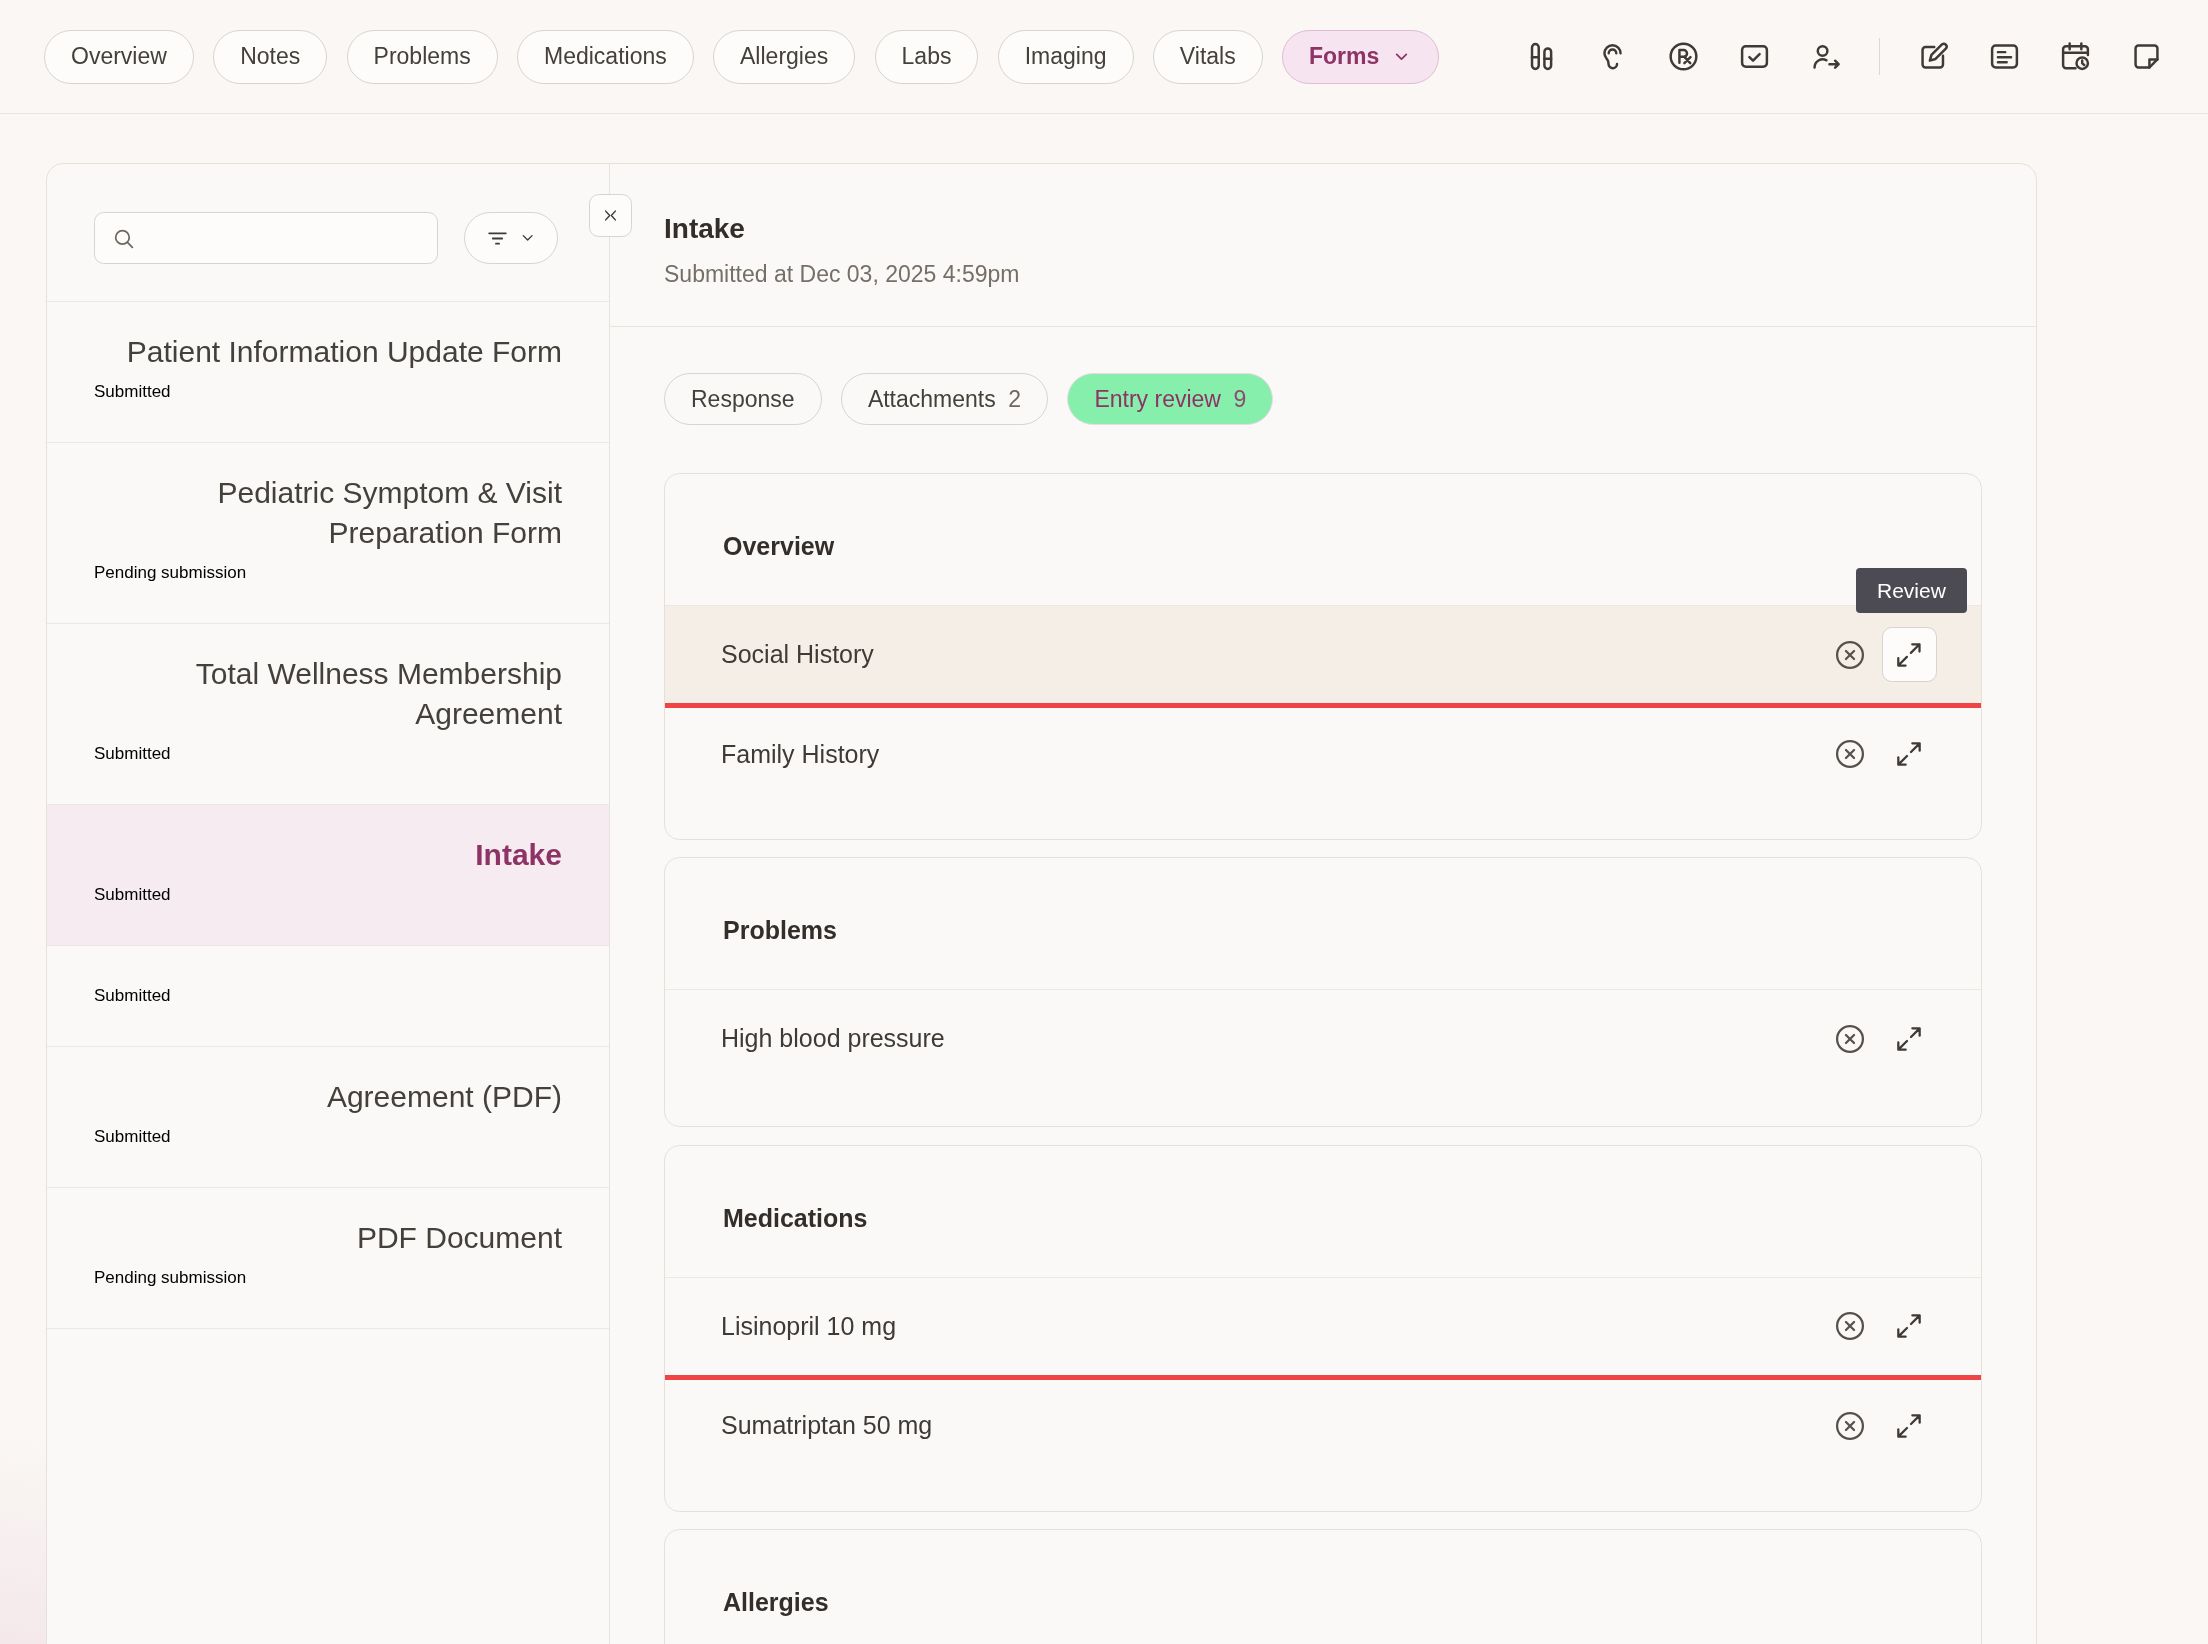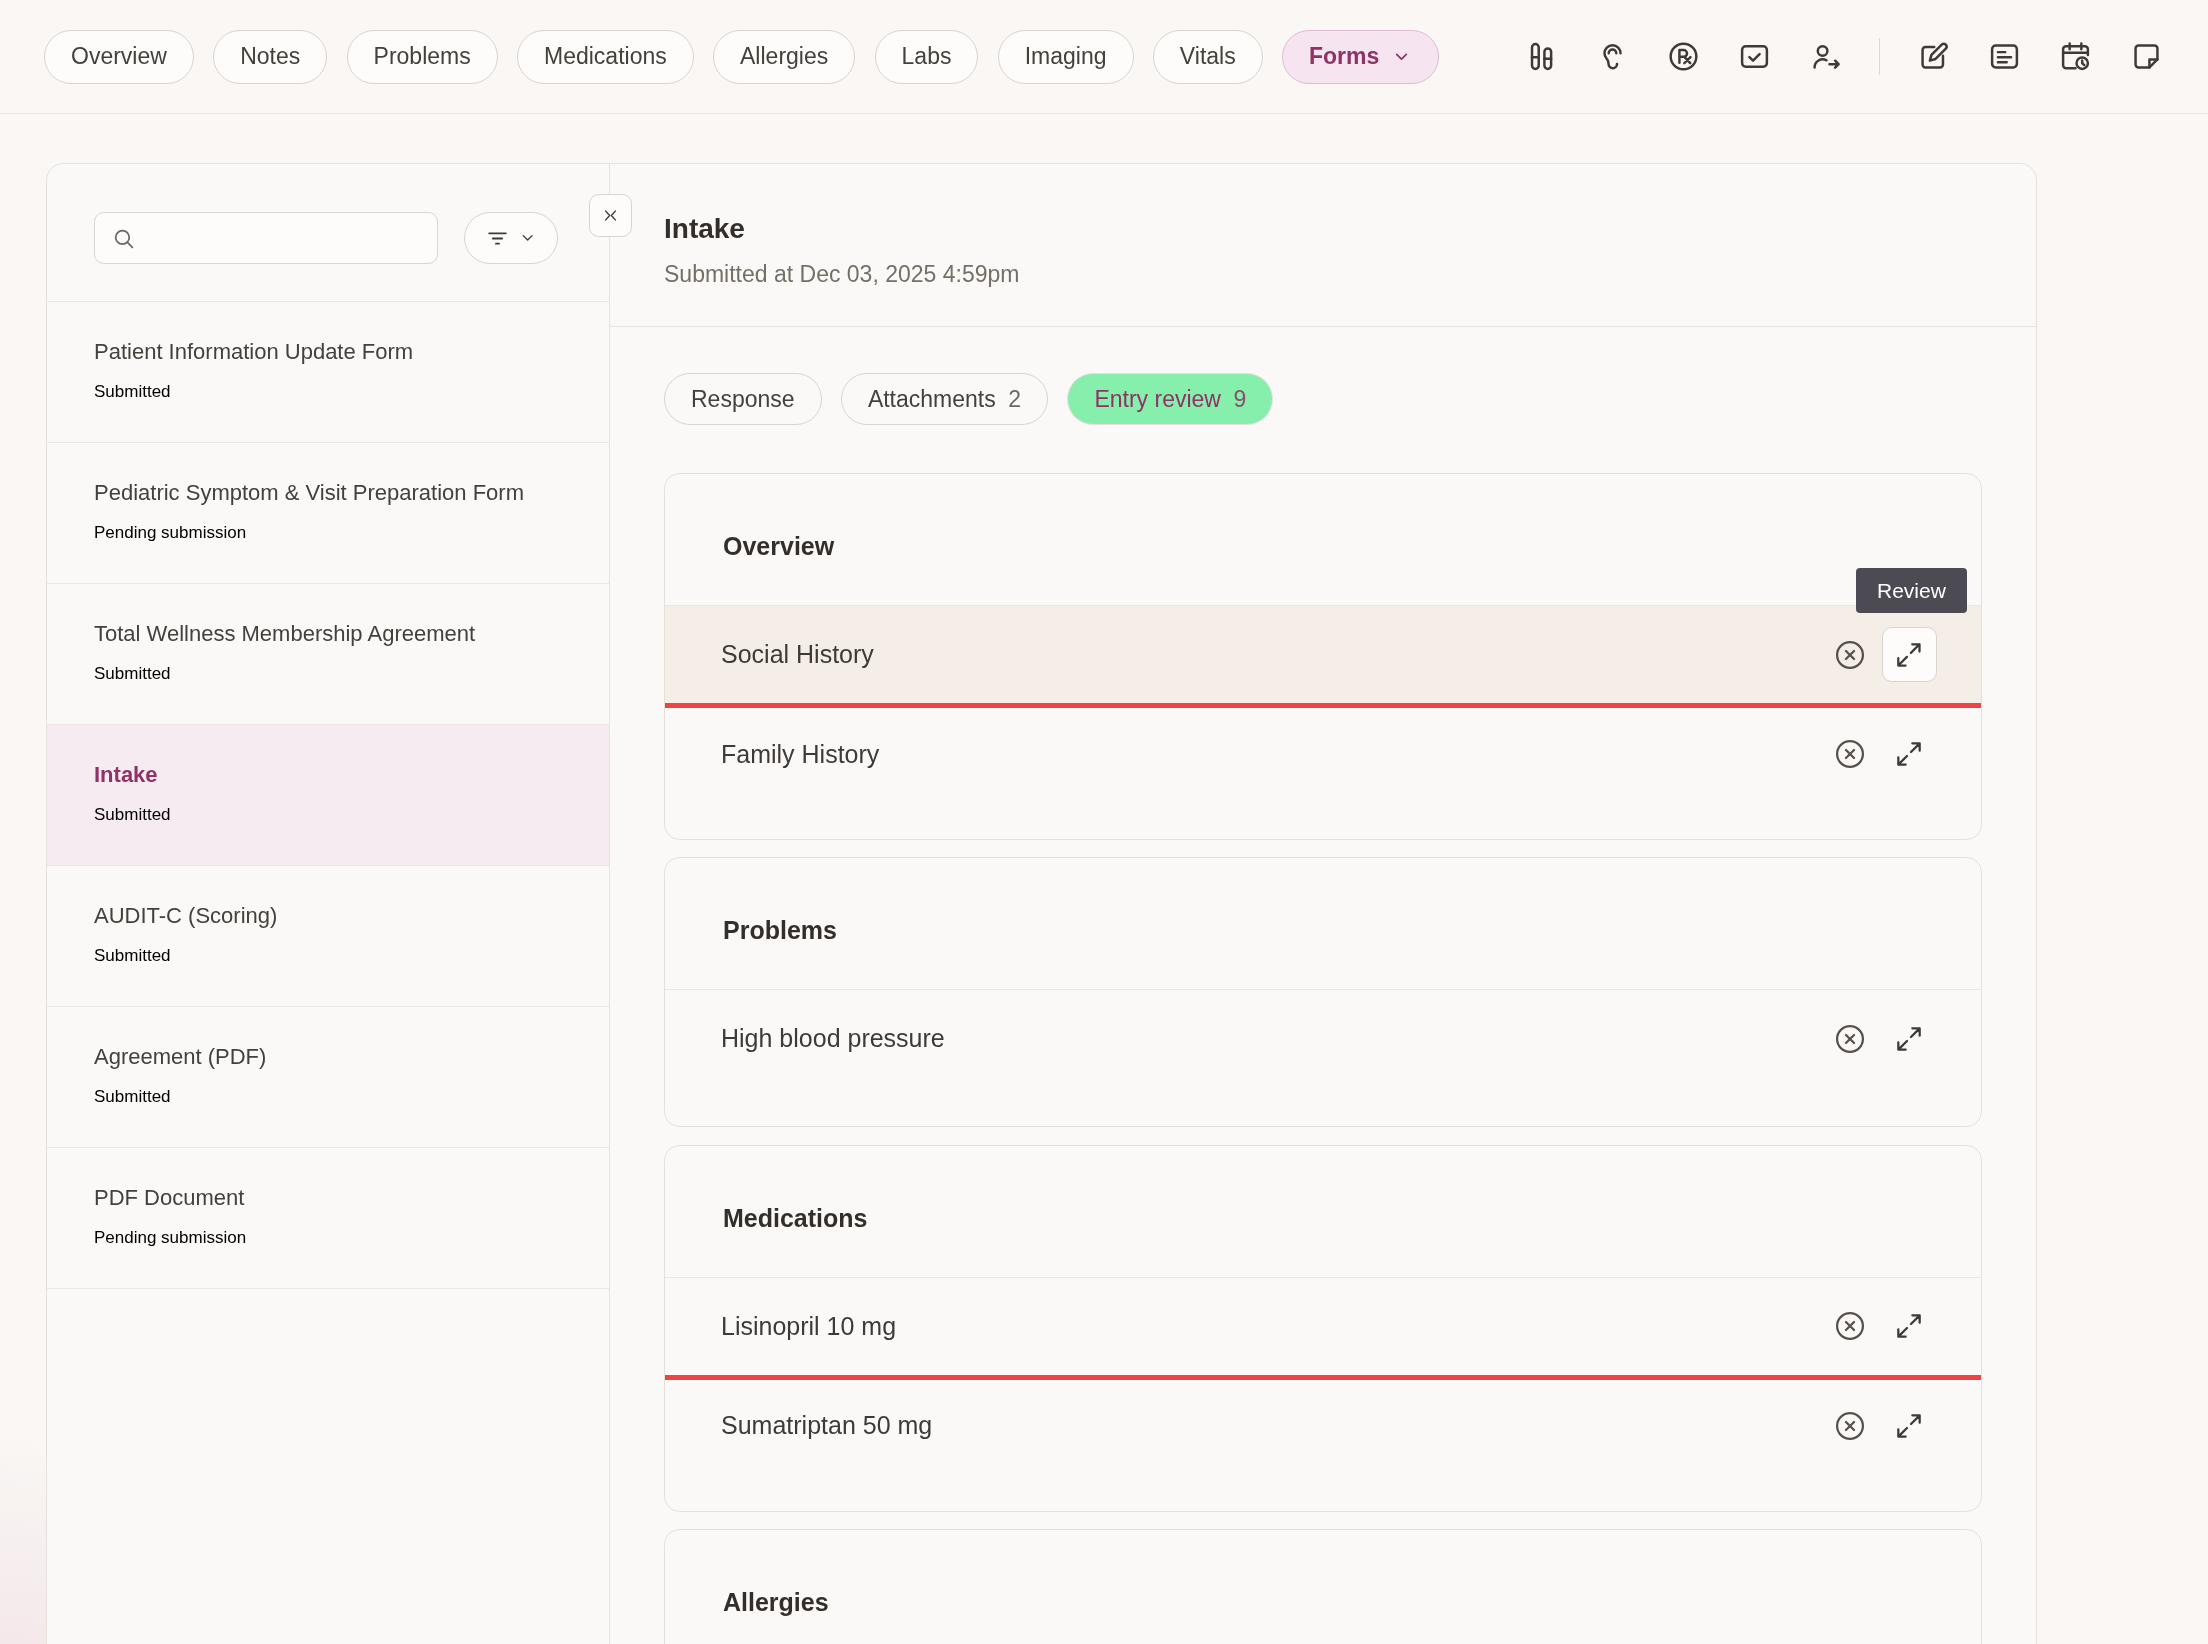--- a/index.html
+++ b/index.html
@@ -40,21 +40,21 @@
   .search .sicon svg { width:100%; height:100%; }
   .filter-btn { display:flex; align-items:center; gap:8.7px; height:52px; padding:0 19.3px; border:1px solid #d9d4ce;
                 border-radius:965px; background:#fdfcfa; cursor:pointer; color:#3f3a36; }
   .filter-btn .ficon { width:25px; height:25px; }
   .filter-btn .ficon svg { width:100%; height:100%; }
   .filter-btn .chev { width:19.3px; height:19.3px; }
   .filter-btn .chev svg { width:100%; height:100%; }
 
   .form-list { display:flex; flex-direction:column; }
   .form-item { padding:30px 47px; border-bottom:1px solid #ece7e0; cursor:pointer; }
-  .form-item .title  { font-size:22px; line-height:40px; color:#44403b; }
+  .form-item .title  { font-size:30px; line-height:40px; color:#44403b;text-align:right; }
   .form-item .status { font-size:17px; line-height:40px; color:#000000; }
   .form-item.selected { background:#f7ebf2; }
   .form-item.selected .title { color:#8e3365; font-weight:700; }
 
   .collapse-btn { position:absolute; left:542px; top:30px; width:43px; height:43px; border:1px solid #d9d4ce; border-radius:9.7px;
                   background:#fdfcfa; color:#3f3a36; cursor:pointer; display:flex; align-items:center; justify-content:center; z-index:3; }
   .collapse-btn .cicon { width:21px; height:21px; }
   .collapse-btn .cicon svg { width:100%; height:100%; }
 
   
@@ -225,21 +225,20 @@
         </div>
         <div class="form-item">
           <div class="title">Total Wellness Membership Agreement</div>
           <div class="status">Submitted</div>
         </div>
         <div class="form-item selected">
           <div class="title">Intake</div>
           <div class="status">Submitted</div>
         </div>
         <div class="form-item">
-          <div class="title">AUDIT-C (Scoring)</div>
           <div class="status">Submitted</div>
         </div>
         <div class="form-item">
           <div class="title">Agreement (PDF)</div>
           <div class="status">Submitted</div>
         </div>
         <div class="form-item">
           <div class="title">PDF Document</div>
           <div class="status">Pending submission</div>
         </div>

